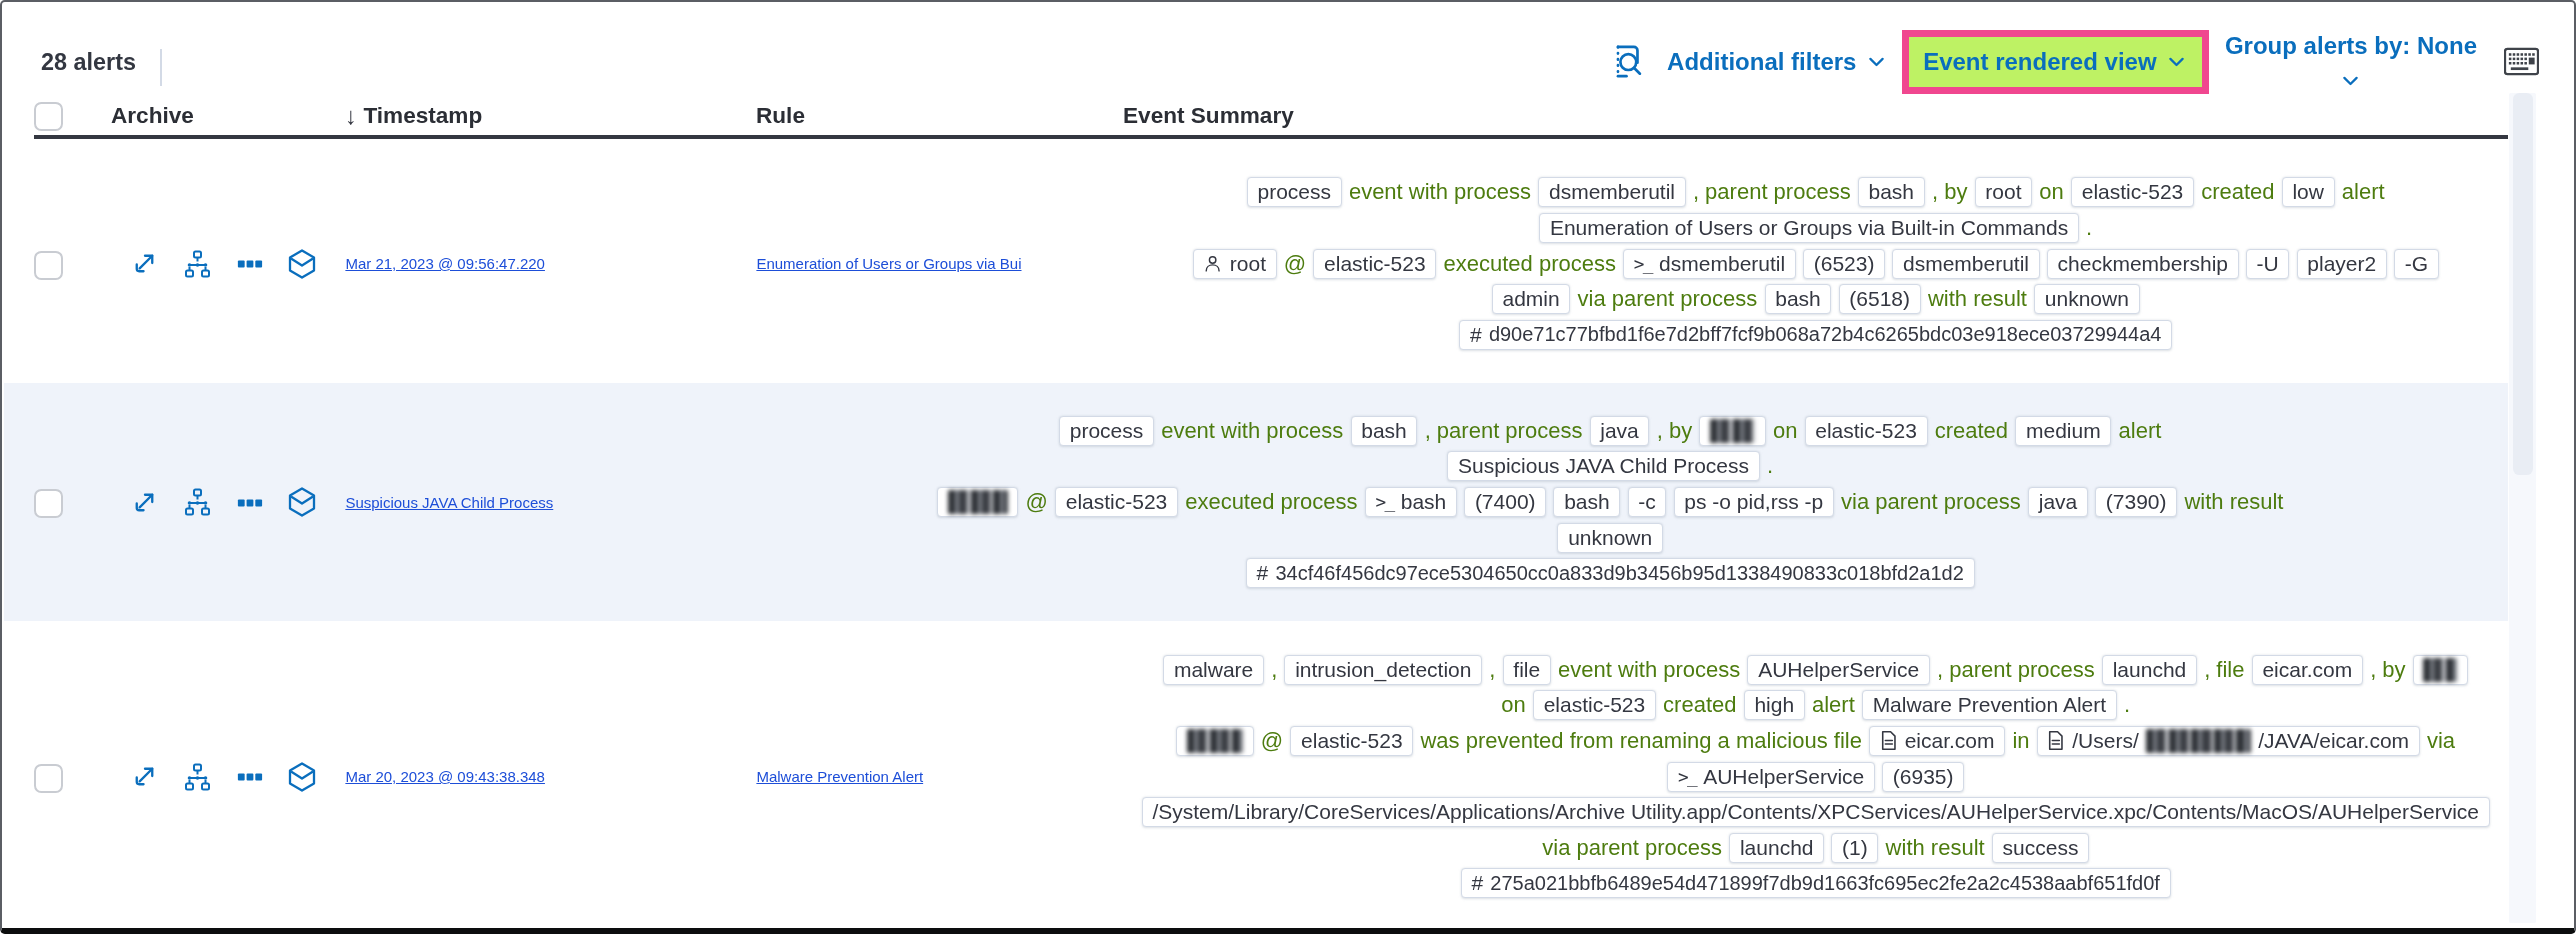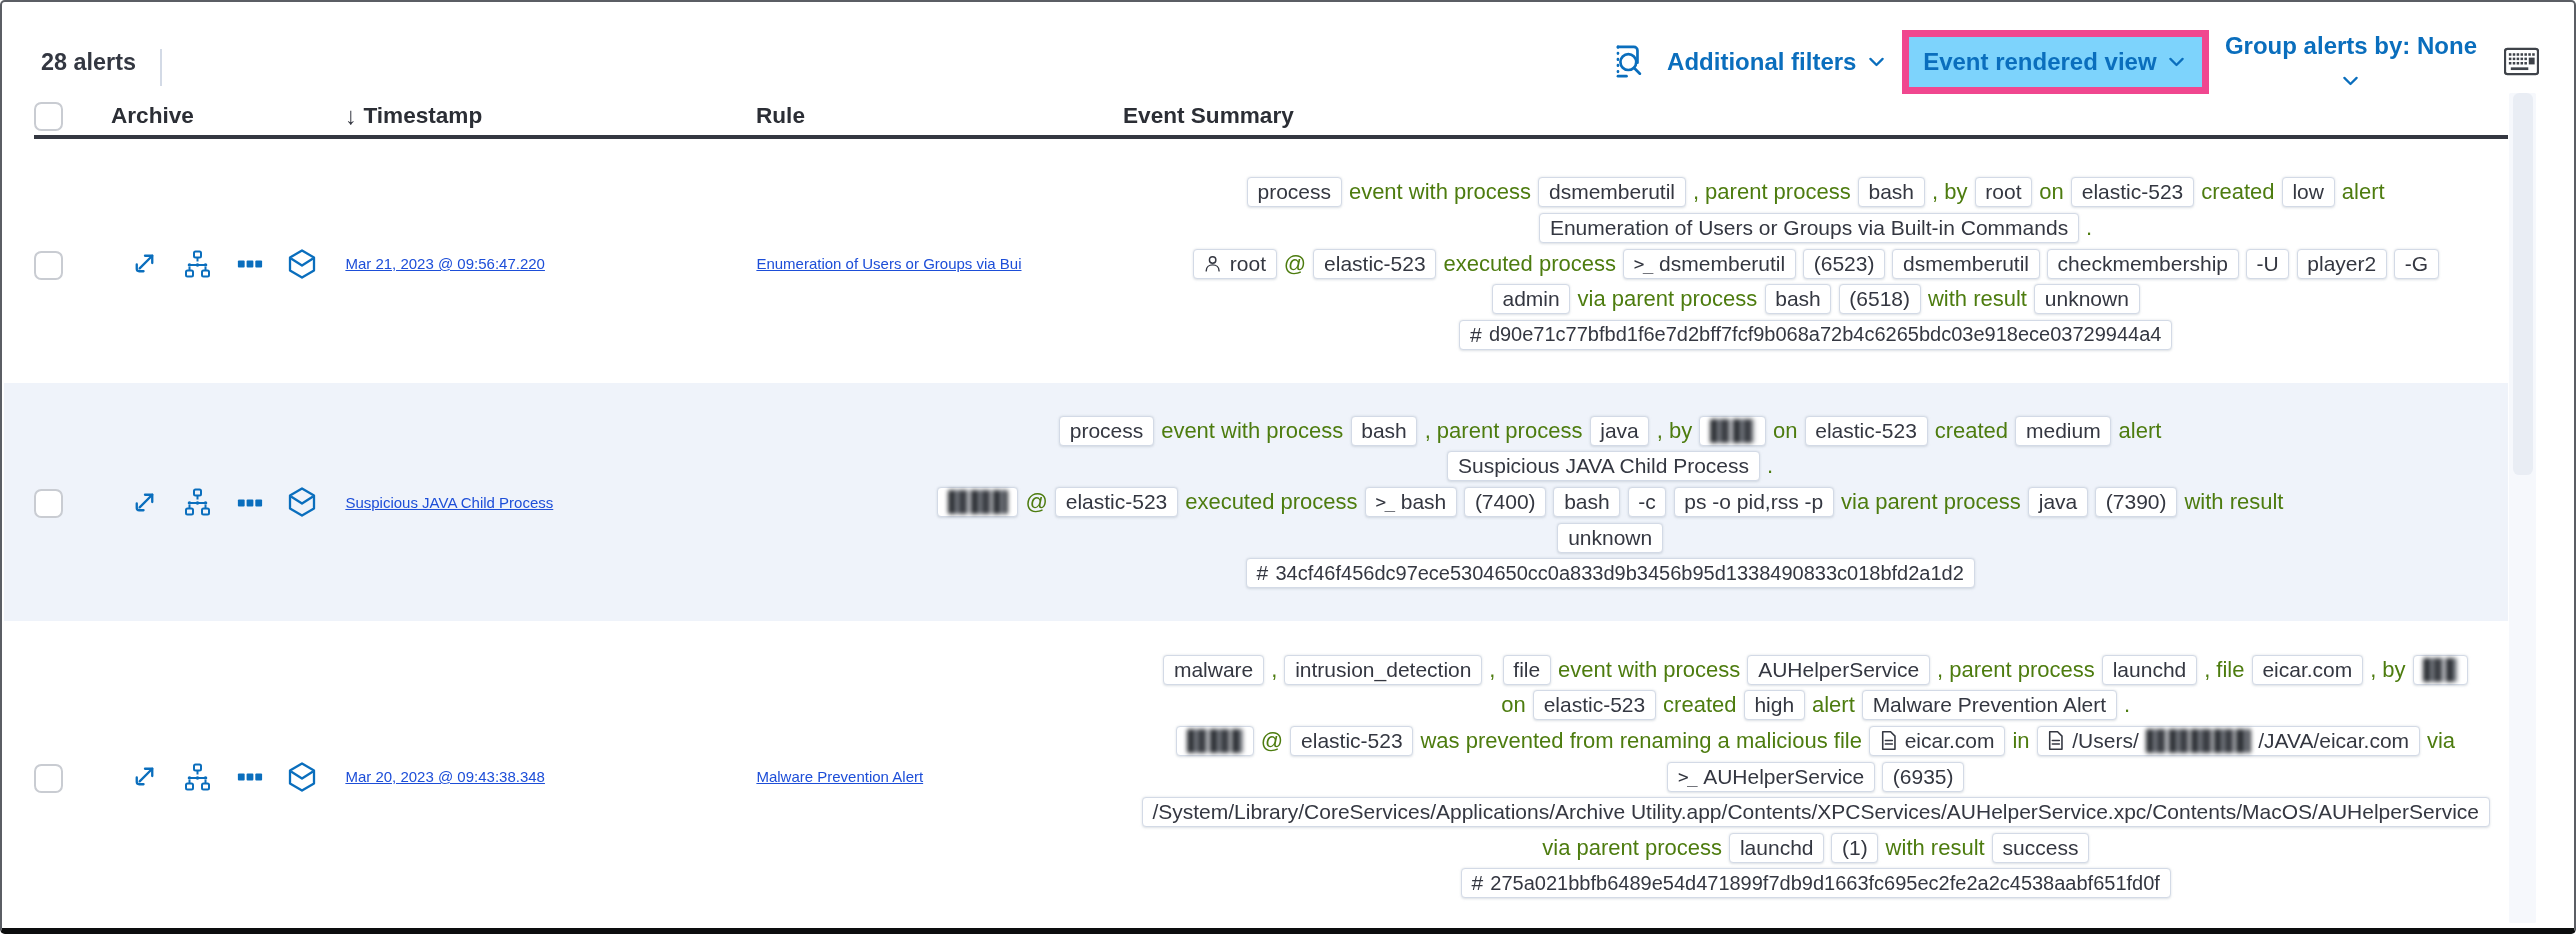--- a/index.html
+++ b/index.html
@@ -27,21 +27,21 @@
 
   .tb-right { display: flex; align-items: center; }
   .tb-link {
     display: inline-flex; align-items: center; gap: 9.7px;
     color: #0a6ebd; font-size: 24px; font-weight: 600;
     cursor: pointer; white-space: nowrap;
   }
   .tb-link .icn svg { display:block; }
   .inspect-wrap { margin-right: 21px; display:flex; }
   .pink-box {
-    border: 7.2px solid #f0478f; background:#7dd3fc;
+    border: 7.2px solid #f0478f; background:#bef264;
     padding: 11.3px 14.5px; margin: 0 3.2px 0 14.5px;
     display: flex; align-items: center;
   }
   .groupby-wrap { margin-left: 13px; flex-direction: column; }
   .keyboard-wrap { margin-left: 27px; display:flex; }
 
   
   .header-row {
     position: absolute; top: 95px; left: 32px; right: 66px; height: 42px;
     display: flex; align-items: center;

